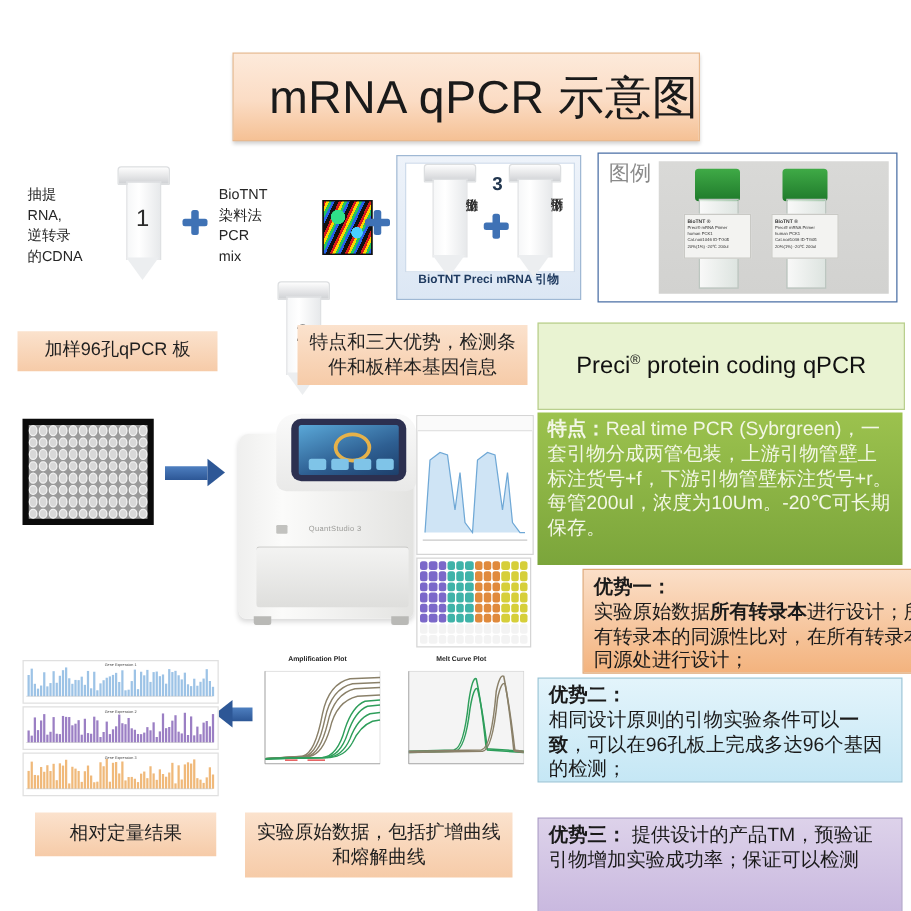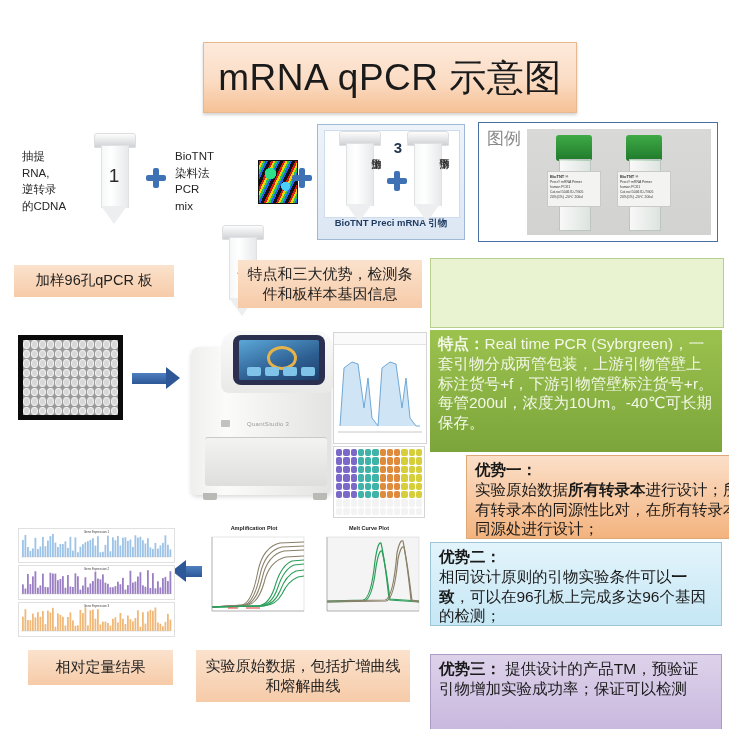--- a/index.html
+++ b/index.html
@@ -7,24 +7,24 @@
     width:729px;height:729px;
     background:#ffffff;
     font-family:"Liberation Sans","DejaVu Sans",sans-serif;
     position:relative;
     overflow:hidden;
   }
   .abs{position:absolute;}
 
   
   #title-box{
-    left:203px;top:42px;width:372px;height:69px;
+    left:186px;top:42px;width:372px;height:69px;
     background:linear-gradient(to bottom,#fdeadb 0%,#fbdcc4 55%,#f5c195 100%);
     border:1px solid #e8b98f;
-    display:flex;align-items:center;justify-content:center;
+    display:flex;align-items:center;justify-content:flex-end;
     box-shadow:0 2px 3px rgba(0,0,0,.18);
   }
   #title-text{
     font-size:37px;color:#1a1a1a;letter-spacing:.5px;white-space:nowrap;
   }
 
   
   .side-label{
     font-size:11.5px;color:#262626;line-height:1.45;white-space:pre-line;
   }
@@ -834,24 +834,25 @@
         <rect x="150.5" y="16.606910150891633" width="1.8" height="11.393089849108367" fill="#f0b97a"></rect>
         <line x1="2" y1="28" x2="151" y2="28" stroke="#bbb" stroke-width=".4"></line>
       </svg>
   </div>
 </div>
 
 <div class="abs tag" id="tag-rq">相对定量结果</div>
 <div class="abs tag" id="tag-raw">实验原始数据，包括扩增曲线和熔解曲线</div>
 
 <div class="abs" id="box-head">
+  <div class="l1"><span>Preci</span><sup>®</sup><span> protein coding qPCR</span></div>
 </div>
 
 <div class="abs rbox" id="box-feature">
-  <span class="ttl">特点：</span><span>Real time PCR (Sybrgreen)，一套引物分成两管包装，上游引物管壁上标注货号+f，下游引物管壁标注货号+r。每管200ul，浓度为10Um。-40℃可长期保存。</span>
+  <span class="ttl">特点：</span><span>Real time PCR (Sybrgreen)，一套引物分成两管包装，上游引物管壁上标注货号+f，下游引物管壁标注货号+r。每管200ul，浓度为10Um。-20℃可长期保存。</span>
 </div>
 
 <div class="abs rbox" id="box-adv1">
   <div class="ttl">优势一：</div>
   <div><span>实验原始数据</span><b>所有转录本</b><span>进行设计；所有转录本的同源性比对，在所有转录本同源处进行设计；</span></div>
 </div>
 
 <div class="abs rbox" id="box-adv2">
   <div class="ttl">优势二：</div>
   <div><span>相同设计原则的引物实验条件可以</span><b>一致</b><span>，可以在96孔板上完成多达96个基因的检测；</span></div>

